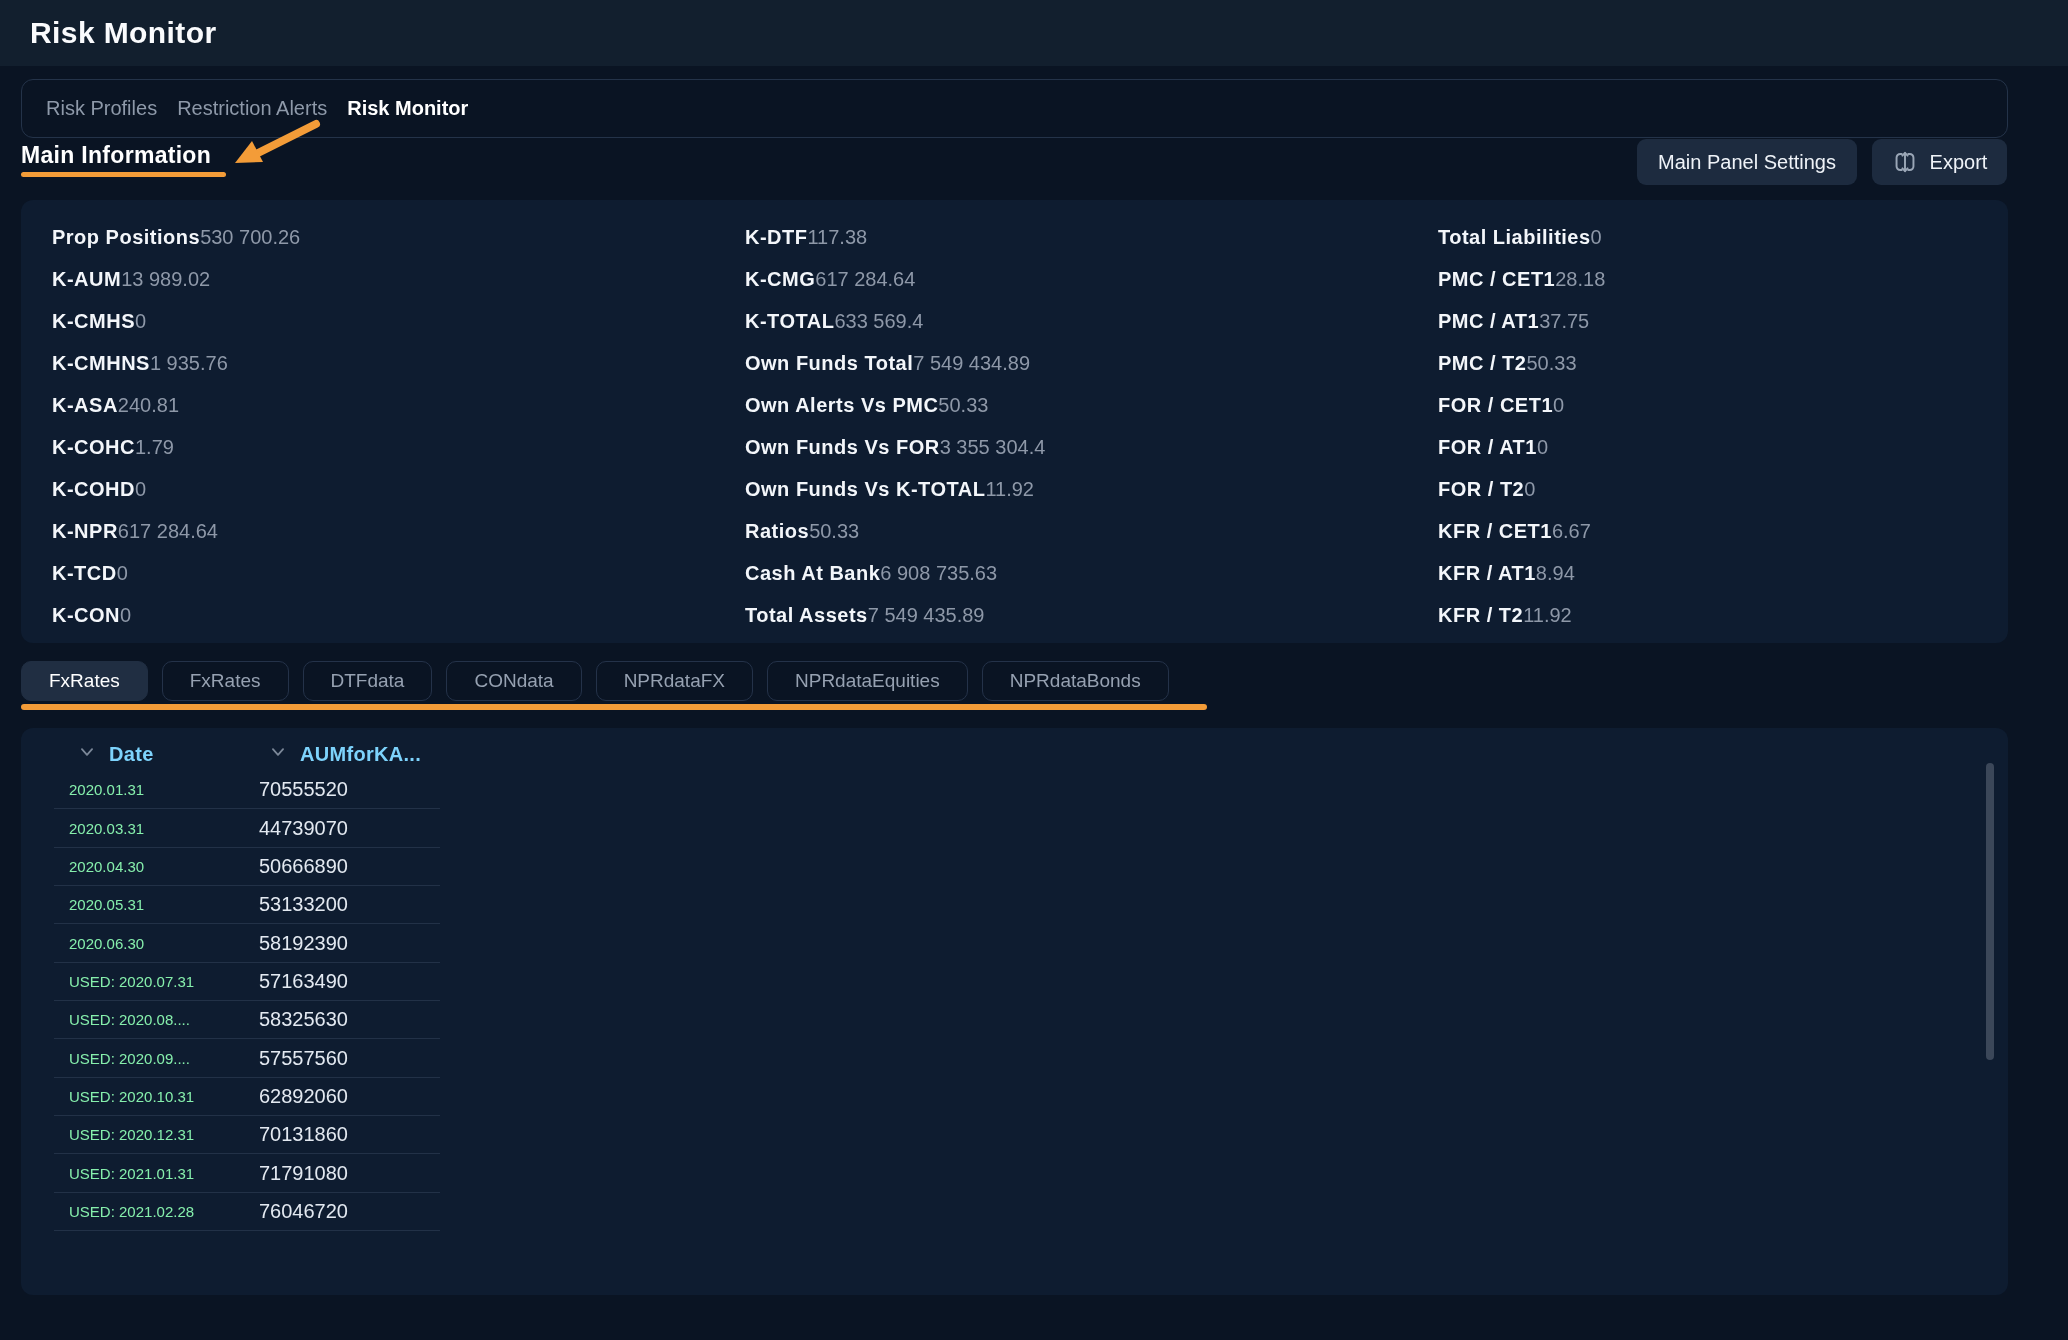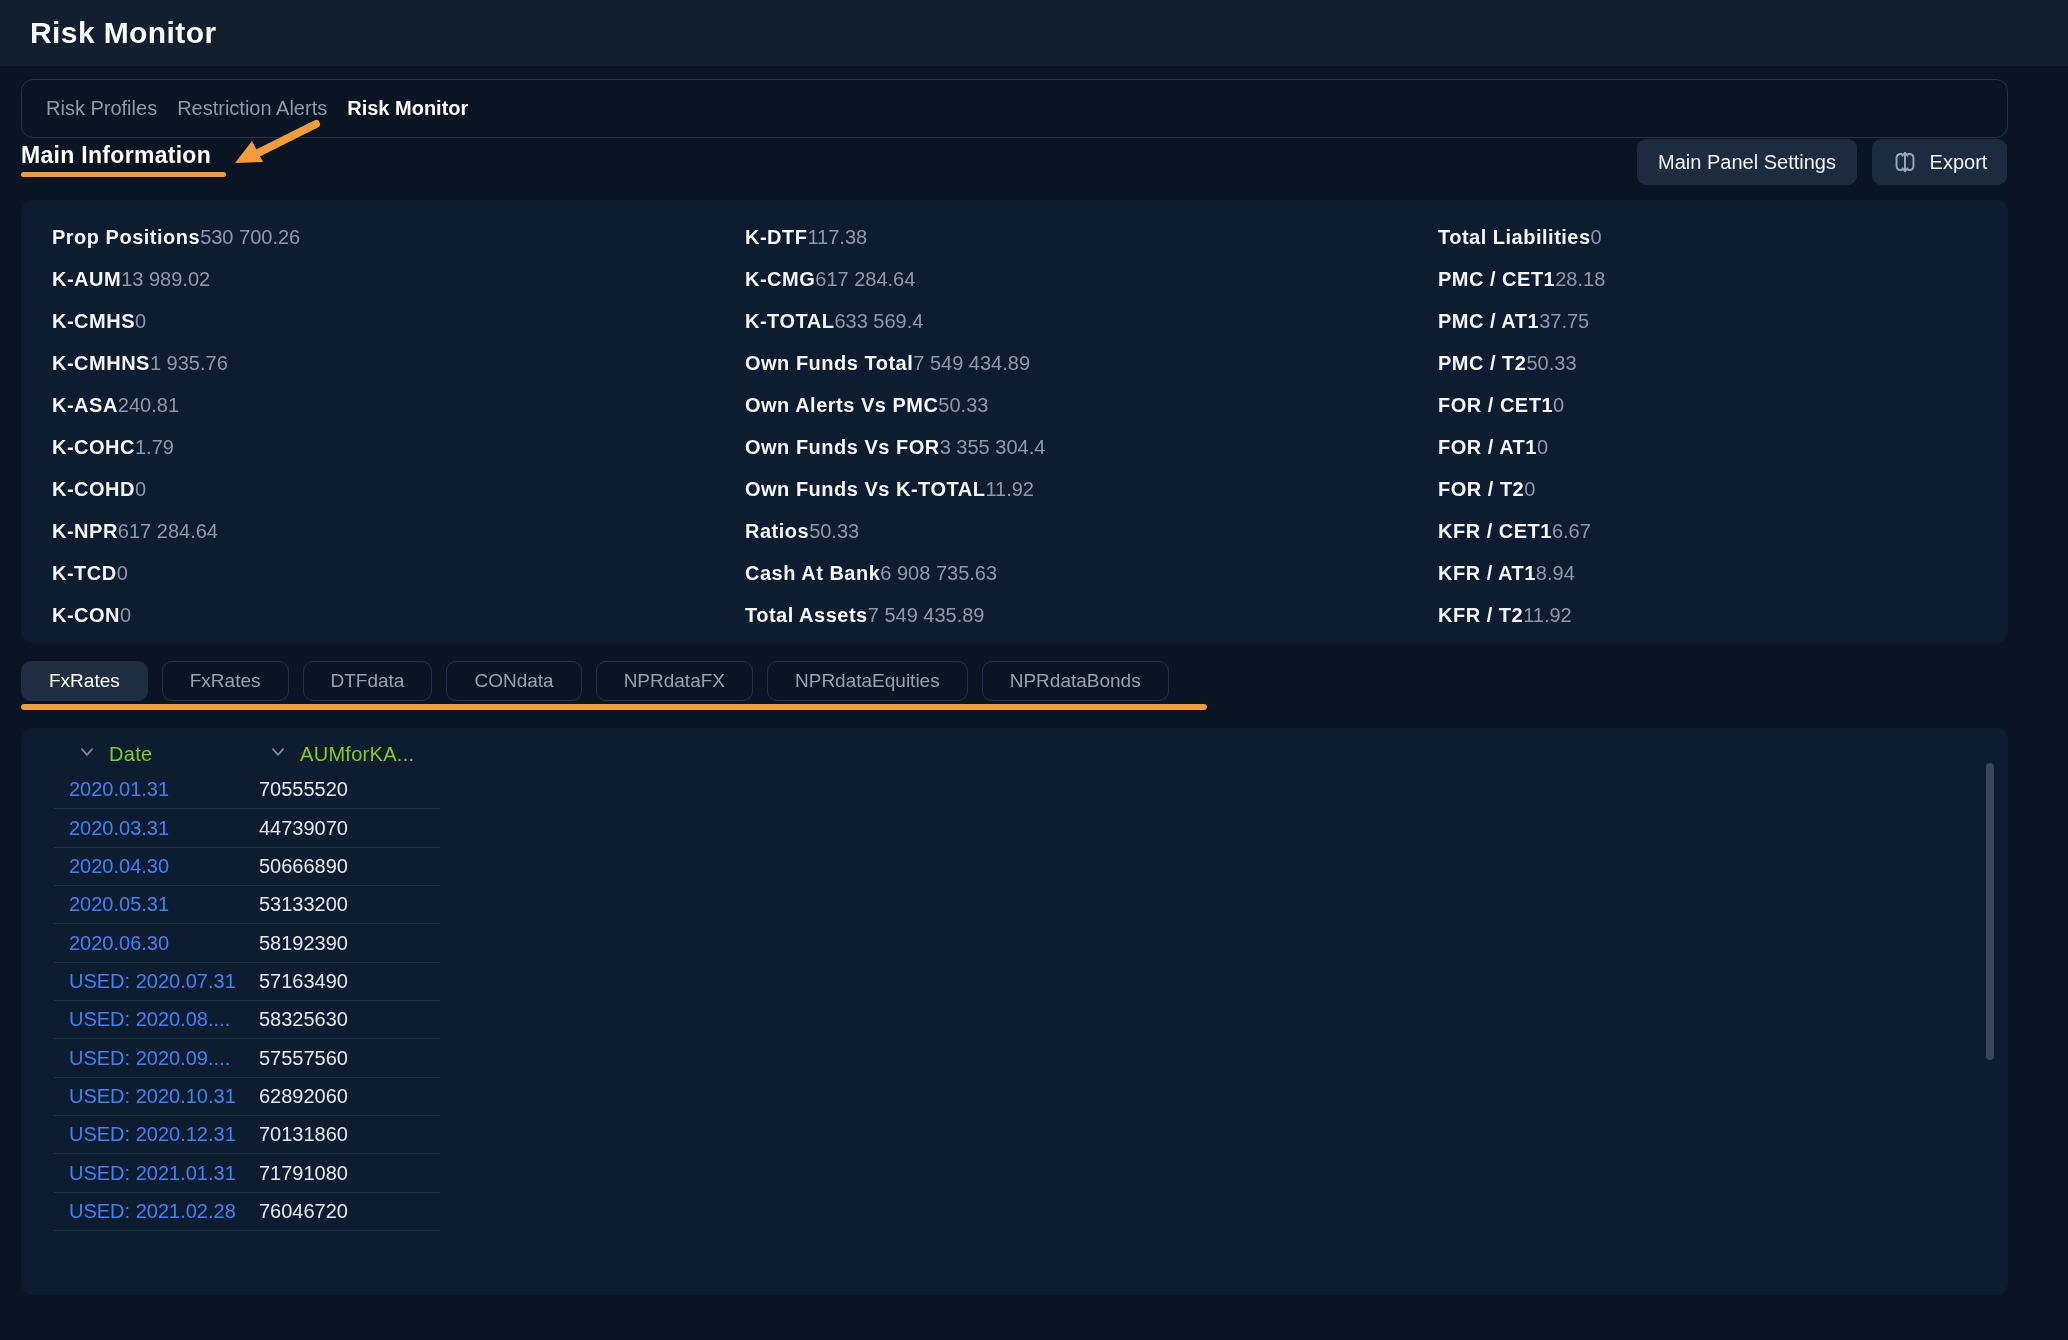--- a/index.html
+++ b/index.html
@@ -35,25 +35,25 @@
   .data-tabs{position:absolute;left:21px;top:661px;height:40px;display:flex;gap:14px;}
   .data-tab{height:40px;display:flex;align-items:center;padding:0 27px;border-radius:10px;font-size:19px;color:#96A1B1;border:1px solid #243249;background:transparent;cursor:pointer;white-space:nowrap;}
   .data-tab.active{background:#202E42;color:#FFFFFF;border-color:#202E42;}
   .data-tabs-underline{position:absolute;left:21px;top:704px;width:1186px;height:6px;border-radius:3px;background:#F39C38;}
   
   .table-panel{position:absolute;left:21px;top:728px;width:1987px;height:567px;background:#0E1C30;border-radius:12px;overflow:hidden;}
   .table-header{position:absolute;left:33px;top:8px;height:36px;display:flex;align-items:center;}
   .th-cell{display:flex;align-items:center;gap:13px;cursor:pointer;}
   .th-cell.c0{position:absolute;left:24px;top:0;height:36px;}
   .th-cell.c1{position:absolute;left:215px;top:0;height:36px;}
-  .th-label{font-size:20px;font-weight:400;color:#84cc16;white-space:nowrap;letter-spacing:.3px;}
+  .th-label{font-size:20px;font-weight:700;color:#7dd3fc;white-space:nowrap;letter-spacing:.3px;}
   .chev{width:18px;height:18px;}
   .table-rows{position:absolute;left:33px;top:43px;width:386px;}
   .t-row{position:relative;height:38.35px;display:flex;align-items:center;border-bottom:1px solid rgba(125,148,178,.18);}
-  .t-date{position:absolute;left:15px;font-size:20px;color:#3b82f6;white-space:nowrap;}
+  .t-date{position:absolute;left:15px;font-size:15px;color:#86efac;white-space:nowrap;}
   .t-val{position:absolute;left:205px;font-size:20px;color:#E3E9F1;white-space:nowrap;}
   .scroll-thumb{position:absolute;right:14px;top:35px;width:8px;height:297px;border-radius:4px;background:#3B4759;cursor:pointer;}
 </style>
 </head>
 <body>
 
 <div class="page">
 
   <div class="app-header">
     <div class="app-title">Risk Monitor</div>

